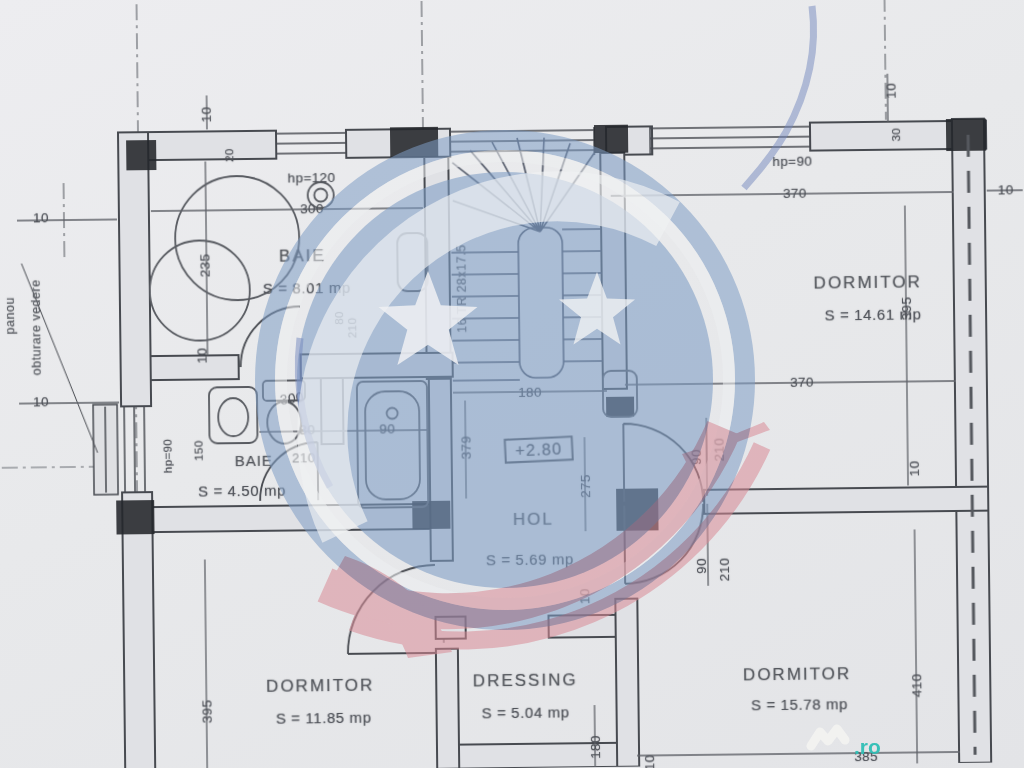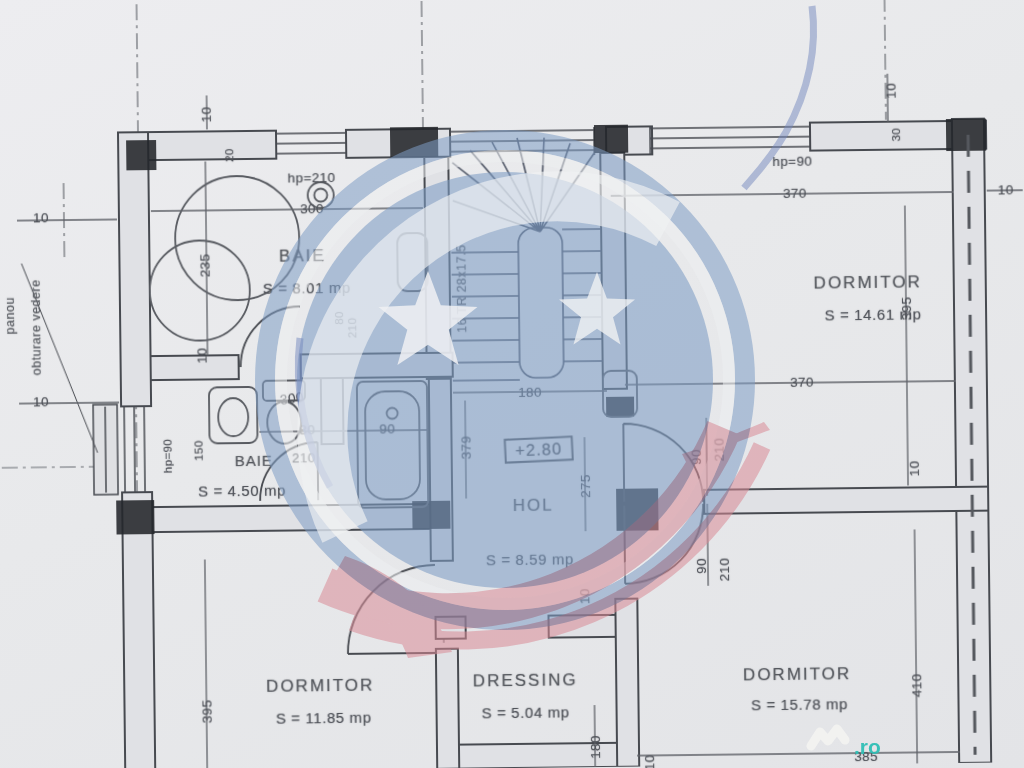--- a/index.html
+++ b/index.html
@@ -159,21 +159,21 @@
         <path d="M18 215 H118"></path>
         <path d="M18 398 H118"></path>
         <path d="M988 196 H1024"></path>
         <path d="M890 78 V126"></path>
         <path d="M209 92 V126"></path>
       </g>
     </svg>
 
     <span class="lbl r90" style="left:209px;top:111px">10</span>
     <span class="lbl r90 sm" style="left:231px;top:152px">20</span>
-    <span class="lbl" style="left:313px;top:176px">hp=210</span>
+    <span class="lbl" style="left:313px;top:176px">hp=120</span>
     <span class="lbl" style="left:313px;top:207px">300</span>
     <span class="lbl room" style="left:303px;top:254px">BAIE</span>
     <span class="lbl area" style="left:307px;top:286px">S = 8.01 mp</span>
     <span class="lbl r90" style="left:206px;top:262px">235</span>
     <span class="lbl" style="left:42px;top:213px">10</span>
     <span class="lbl" style="left:40px;top:397px">10</span>
     <span class="lbl r90 note" style="left:10px;top:310px">panou</span>
     <span class="lbl r90 note" style="left:36px;top:322px">obturare vedere</span>
     <span class="lbl r90" style="left:202px;top:352px">10</span>
     <span class="lbl r90 note" style="left:462px;top:288px">16 TR 28x17.5</span>
@@ -198,22 +198,22 @@
     <span class="lbl r90 sm" style="left:197px;top:447px">150</span>
     <span class="lbl tilt" style="left:291px;top:396px">300</span>
     <span class="lbl" style="left:306px;top:428px">80</span>
     <span class="lbl room" style="left:252px;top:458px;font-size:15px;letter-spacing:1px">BAIE</span>
     <span class="lbl" style="left:302px;top:456px">210</span>
     <span class="lbl area" style="left:240px;top:488px">S = 4.50 mp</span>
     <span class="lbl" style="left:386px;top:428px">90</span>
     <span class="lbl r90" style="left:465px;top:447px">379</span>
     <span class="lbl boxed" style="left:537px;top:450px">+2.80</span>
     <span class="lbl r90" style="left:584px;top:487px">275</span>
-    <span class="lbl room" style="left:531px;top:506px">HOL</span>
-    <span class="lbl area" style="left:527px;top:560px">S = 8.59 mp</span>
+    <span class="lbl room" style="left:531px;top:520px">HOL</span>
+    <span class="lbl area" style="left:527px;top:560px">S = 5.69 mp</span>
     <span class="lbl r90" style="left:582px;top:597px">10</span>
     <span class="lbl room" style="left:316px;top:684px">DORMITOR</span>
     <span class="lbl area" style="left:319px;top:716px">S = 11.85 mp</span>
     <span class="lbl r90" style="left:203px;top:708px">395</span>
     <span class="lbl room" style="left:521px;top:681px">DRESSING</span>
     <span class="lbl area" style="left:521px;top:713px">S = 5.04 mp</span>
     <span class="lbl r90" style="left:591px;top:748px">180</span>
     <span class="lbl room" style="left:793px;top:678px">DORMITOR</span>
     <span class="lbl area" style="left:795px;top:708px">S = 15.78 mp</span>
     <span class="lbl r90" style="left:913px;top:690px">410</span>

